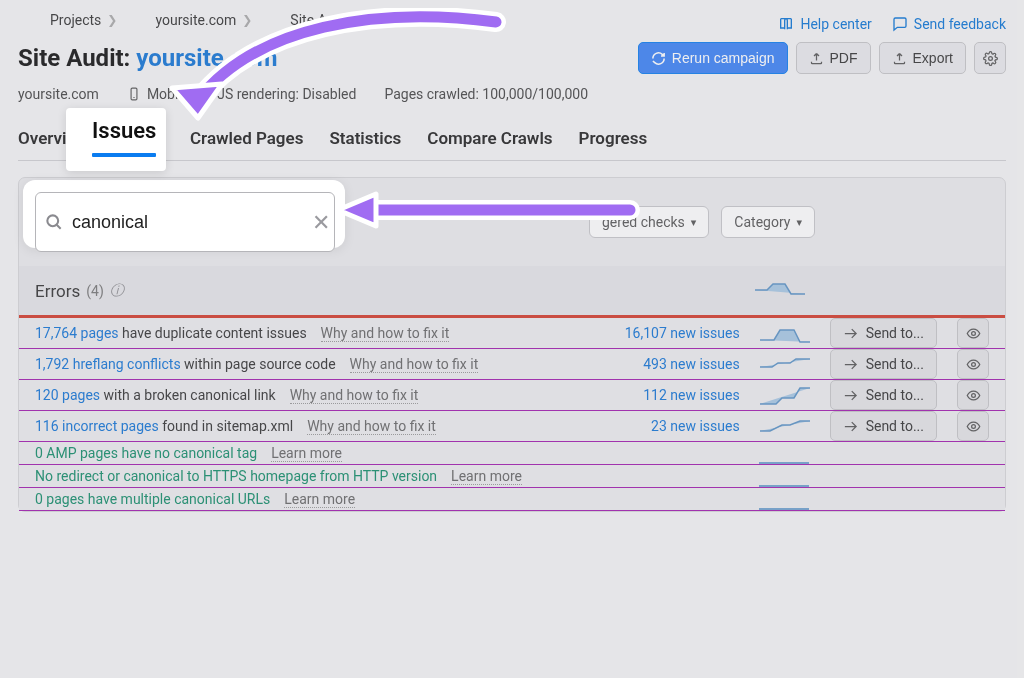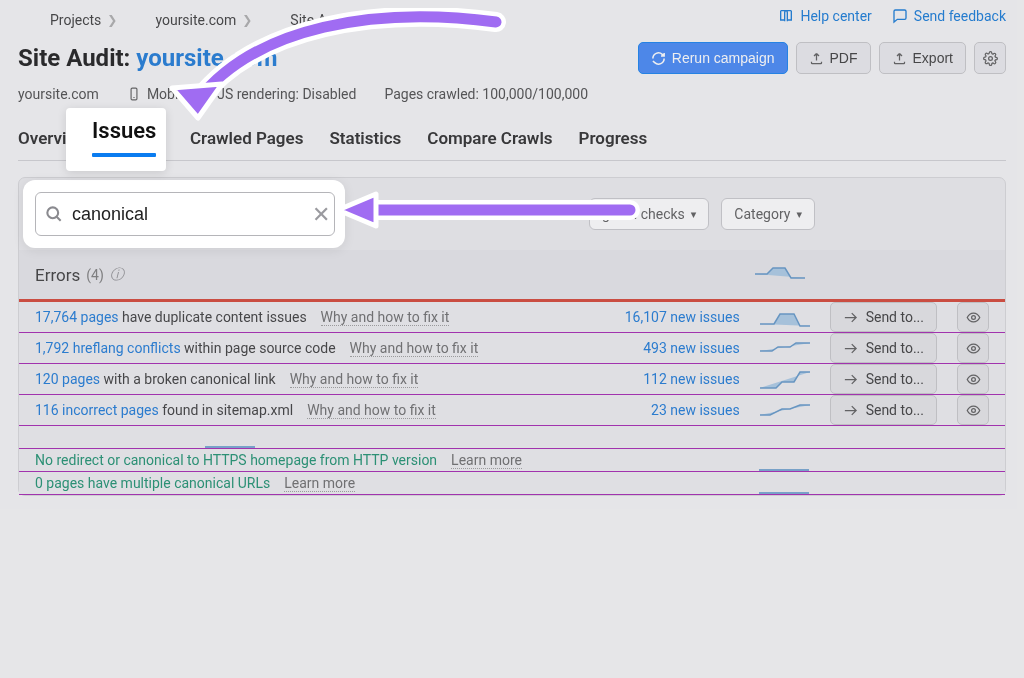--- a/index.html
+++ b/index.html
@@ -15,21 +15,21 @@
   }
   .container { padding: 12px 18px 0 18px; }
   .overlay {
     position:absolute; inset:0; background:rgba(160,160,170,0.18); pointer-events:none;
   }
 
   
   .breadcrumb { display:flex; align-items:center; gap:6px; color:#5a5a5a; font-size:14px; }
   .breadcrumb a { color:#333; text-decoration:none;margin-left:32px; }
   .breadcrumb .chev { color:#aaa; font-size:12px; }
-  .top-right { position:absolute; top:8px; right:18px; display:flex; gap:20px; }
+  .top-right { position:absolute; top:16px; right:18px; display:flex; gap:20px; }
   .top-right .link { color:#0a74d6; display:flex; align-items:center; gap:6px; cursor:pointer; }
   .top-right svg { width:16px; height:16px; }
 
   
   .title-row { display:flex; align-items:center; justify-content:space-between; margin-top:14px; }
   .title-row h1 { font-size:24px; font-weight:700; color:#111; }
   .title-row h1 .domain { color:#1274d6; }
   .actions { display:flex; align-items:center; gap:8px; }
   .btn {
     display:inline-flex; align-items:center; gap:6px; padding:7px 12px;
@@ -49,21 +49,21 @@
   .tab { padding:0 0 12px 0; font-size:17px; color:#222; font-weight:600; cursor:pointer; }
 
   
   .panel {
     margin-top:16px; border:1px solid #d7d7da; border-radius:7px; background:#ececee;
     padding:14px 0 0 0;
   }
   .filter-row { display:flex; gap:12px; padding:0 16px 14px 16px; align-items:center; position:relative; }
   .search-wrap {
     display:flex; align-items:center; background:#fff; border:1px solid #b5b5b9;
-    border-radius:6px; padding:4px 8px; width:300px; height:44px; gap:8px;
+    border-radius:6px; padding:4px 8px; width:300px; height:60px; gap:8px;
     position:relative; z-index:40;
   }
   .search-halo {
     position:absolute; top:-12px; left:4px; width:322px; height:68px;
     background:#fff; border-radius:12px; box-shadow:0 2px 12px rgba(0,0,0,0.08); z-index:30;
   }
   .search-wrap input {
     flex:1; border:none; outline:none; font-size:18px; color:#222;
   }
   .search-wrap .mag, .search-wrap .clear { color:#8a8a8f; display:flex; }
@@ -313,20 +313,21 @@
             <span>Send to...</span>
           </div>
           <div class="eye">
             <svg viewBox="0 0 24 24" fill="none" stroke="#555" stroke-width="2">
               <path d="M2 12s3.5-7 10-7 10 7 10 7-3.5 7-10 7S2 12 2 12z"></path>
               <circle cx="12" cy="12" r="3"></circle>
             </svg>
           </div>
         </div>
         <div class="irow">
+          <div class="text"><span class="link-green">0 AMP pages have no canonical tag</span><span class="why">Learn more</span></div>
           <div class="new-issues"></div>
           <div class="spark-flat">
             <div class="line"></div>
           </div>
           <div style="width: 160px;"></div>
         </div>
         <div class="irow">
           <div class="text"><span class="link-green">No redirect or canonical to HTTPS homepage from HTTP version</span><span class="why">Learn more</span></div>
           <div class="new-issues"></div>
           <div class="spark-flat">

